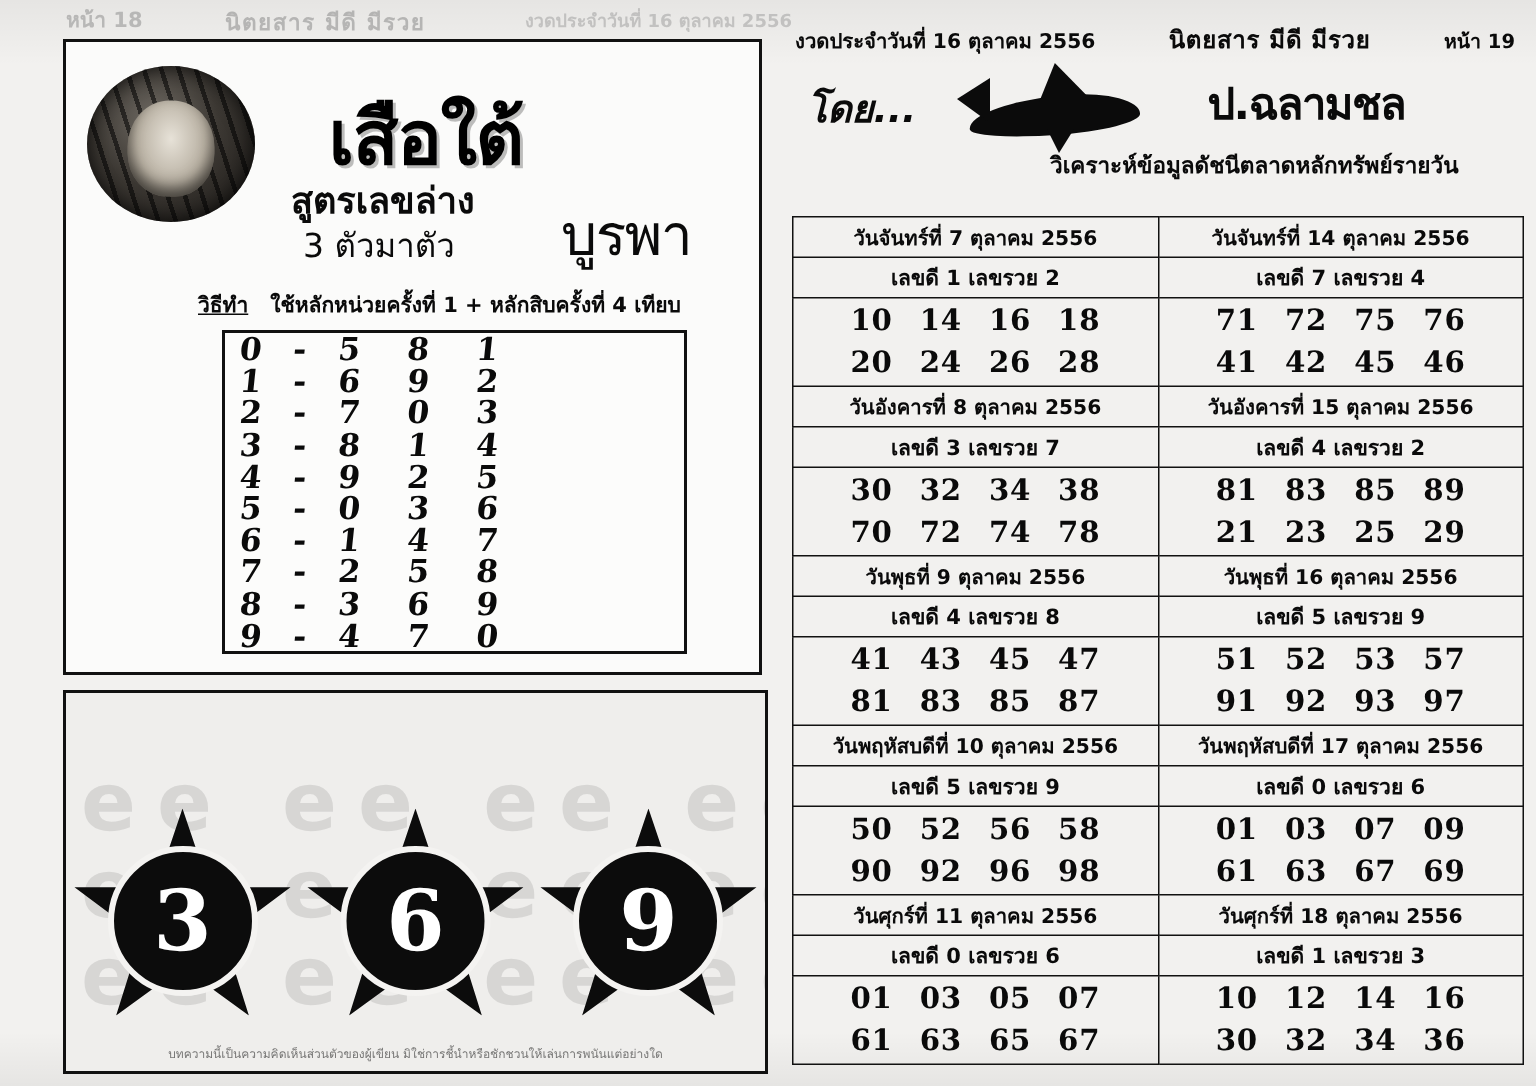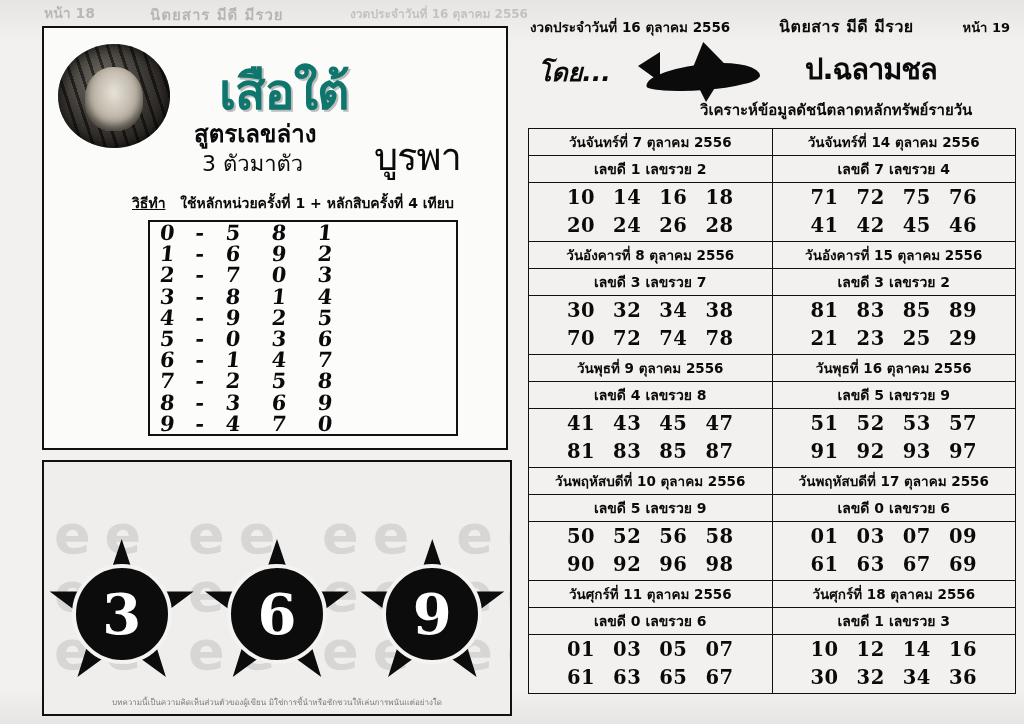--- a/index.html
+++ b/index.html
@@ -98,21 +98,21 @@
     border-radius: 50%;
   }
 
   .title-main {
     position: absolute;
     left: 175px;
     top: 24px;
     font-size: 50px;
     font-weight: bold;
     letter-spacing: -1px;
-    color: #0f766e;
+    color: #000000;
     text-shadow: 2px 2px 0 rgba(0,0,0,0.25);
   }
   .title-sub1 {
     position: absolute;
     left: 150px;
     top: 86px;
     font-size: 24px;
     font-weight: bold;
   }
   .title-sub2 {
@@ -328,21 +328,21 @@
     left: 172px;
     top: 62px;
     font-size: 15px;
     font-weight: bold;
   }
 
   table.sched {
     border-collapse: collapse;
     width: 488px;
     table-layout: fixed;
-    margin-top: 0;
+    margin-top: 16px;
   }
   table.sched td {
     border: 1.5px solid #111;
     text-align: center;
     vertical-align: middle;
     padding: 0;
   }
   .day-cell {
     font-size: 13.5px;
     font-weight: bold;
@@ -585,21 +585,21 @@
                 <span>46</span>
               </div>
             </td>
           </tr>
           <tr>
             <td class="day-cell">วันอังคารที่ 8 ตุลาคม 2556</td>
             <td class="day-cell">วันอังคารที่ 15 ตุลาคม 2556</td>
           </tr>
           <tr>
             <td class="lek-cell">เลขดี 3 เลขรวย 7</td>
-            <td class="lek-cell">เลขดี 3 เลขรวย 2</td>
+            <td class="lek-cell">เลขดี 4 เลขรวย 2</td>
           </tr>
           <tr>
             <td class="nums-cell">
               <div class="nrow">
                 <span>30</span>
                 <span>32</span>
                 <span>34</span>
                 <span>38</span>
               </div>
               <div class="nrow">

